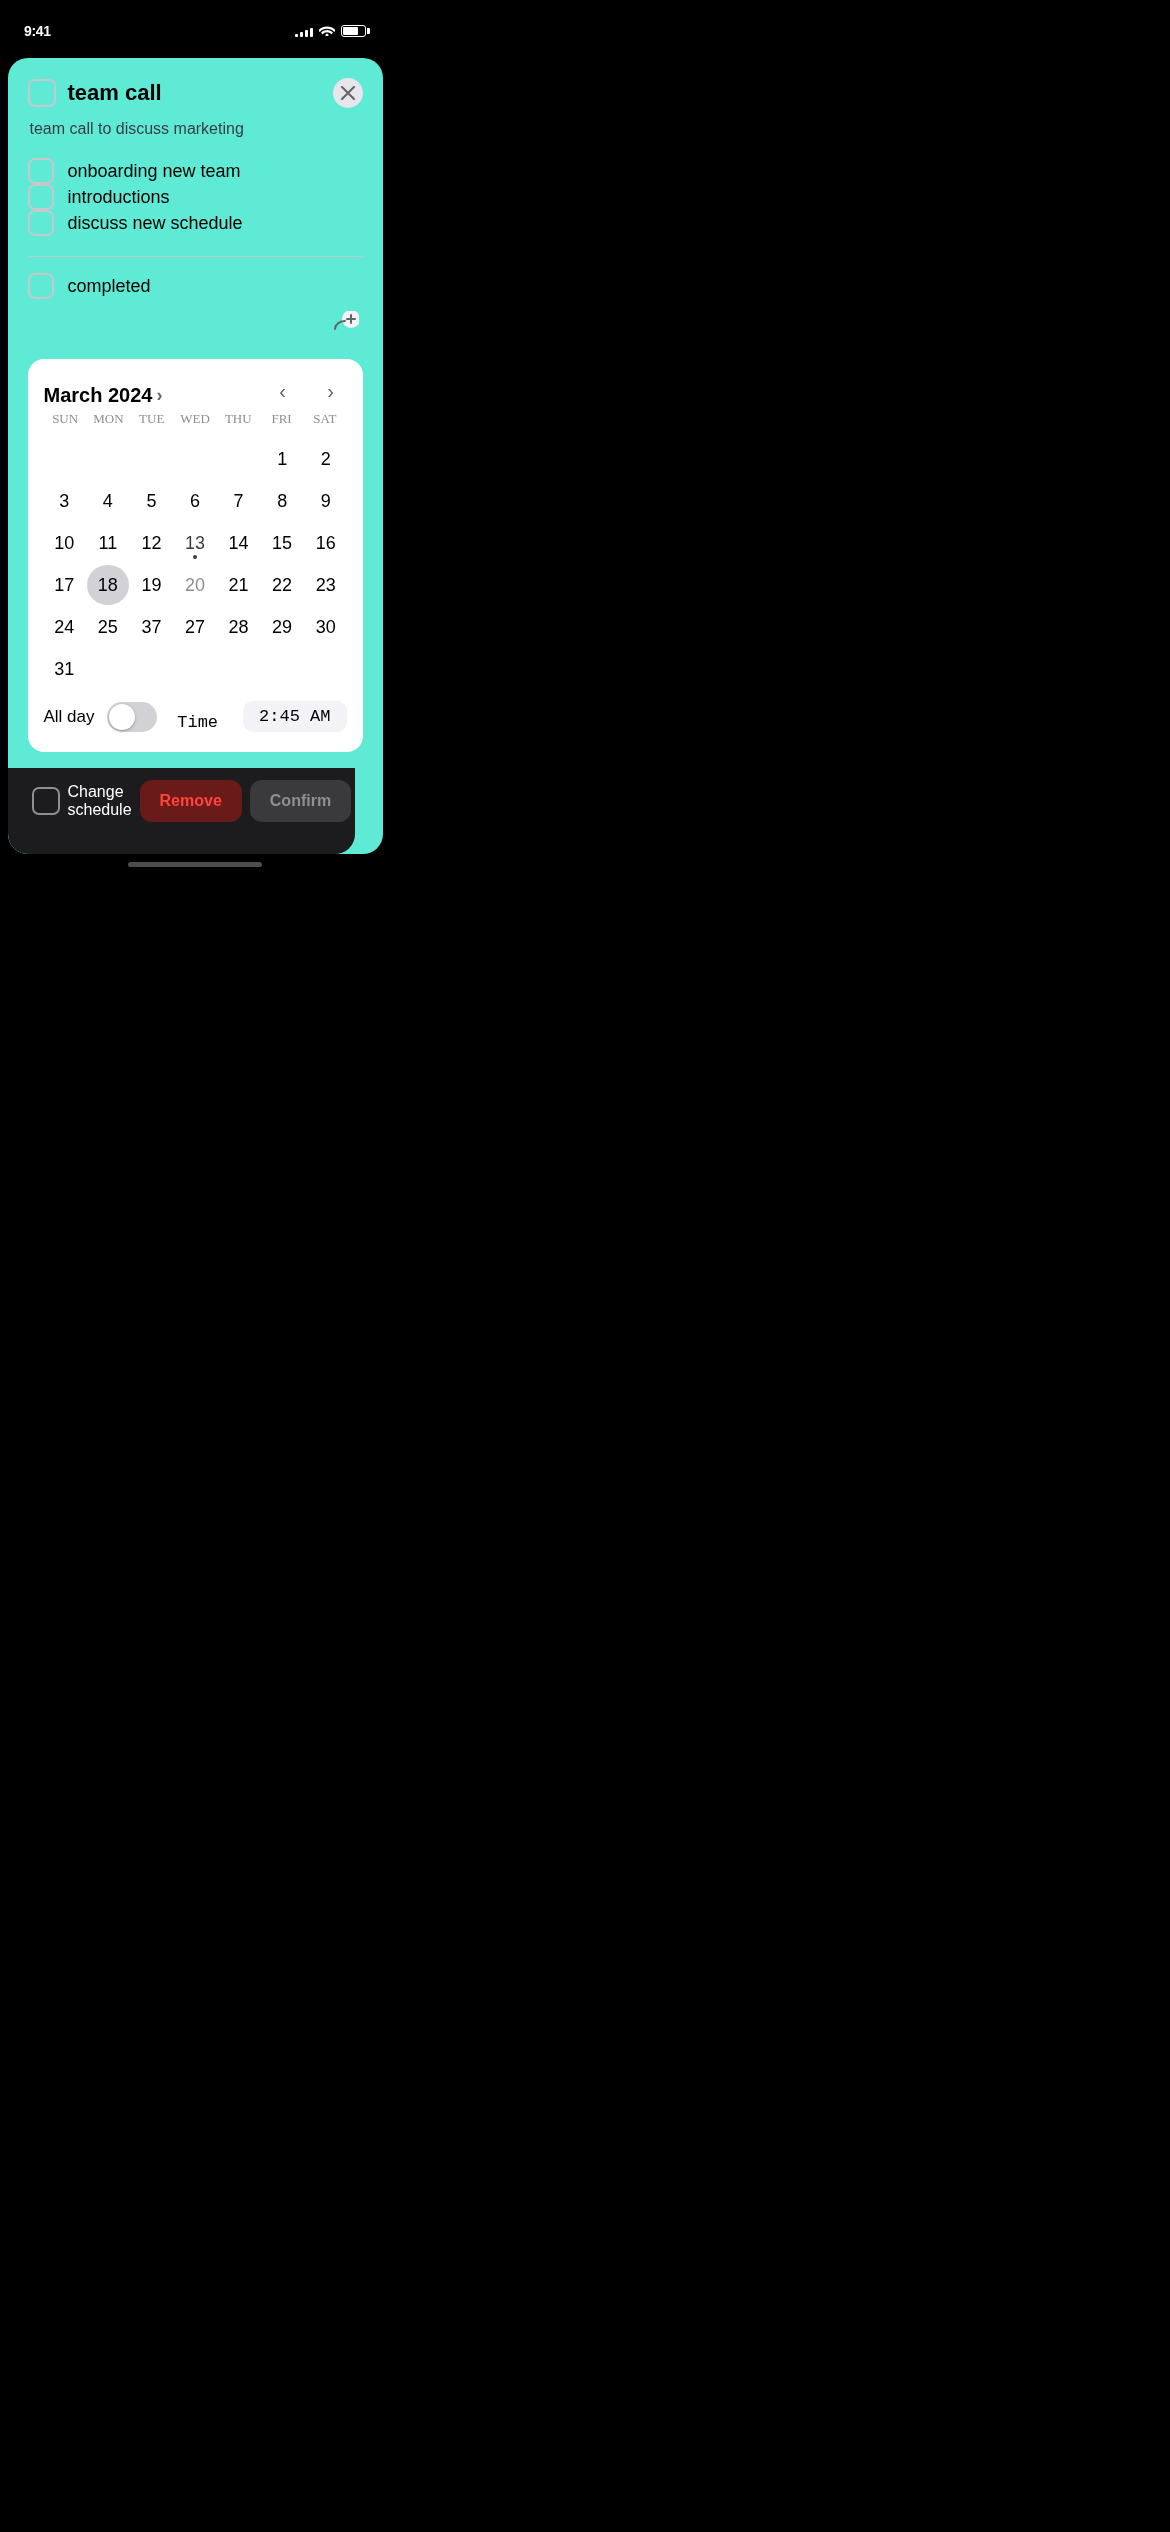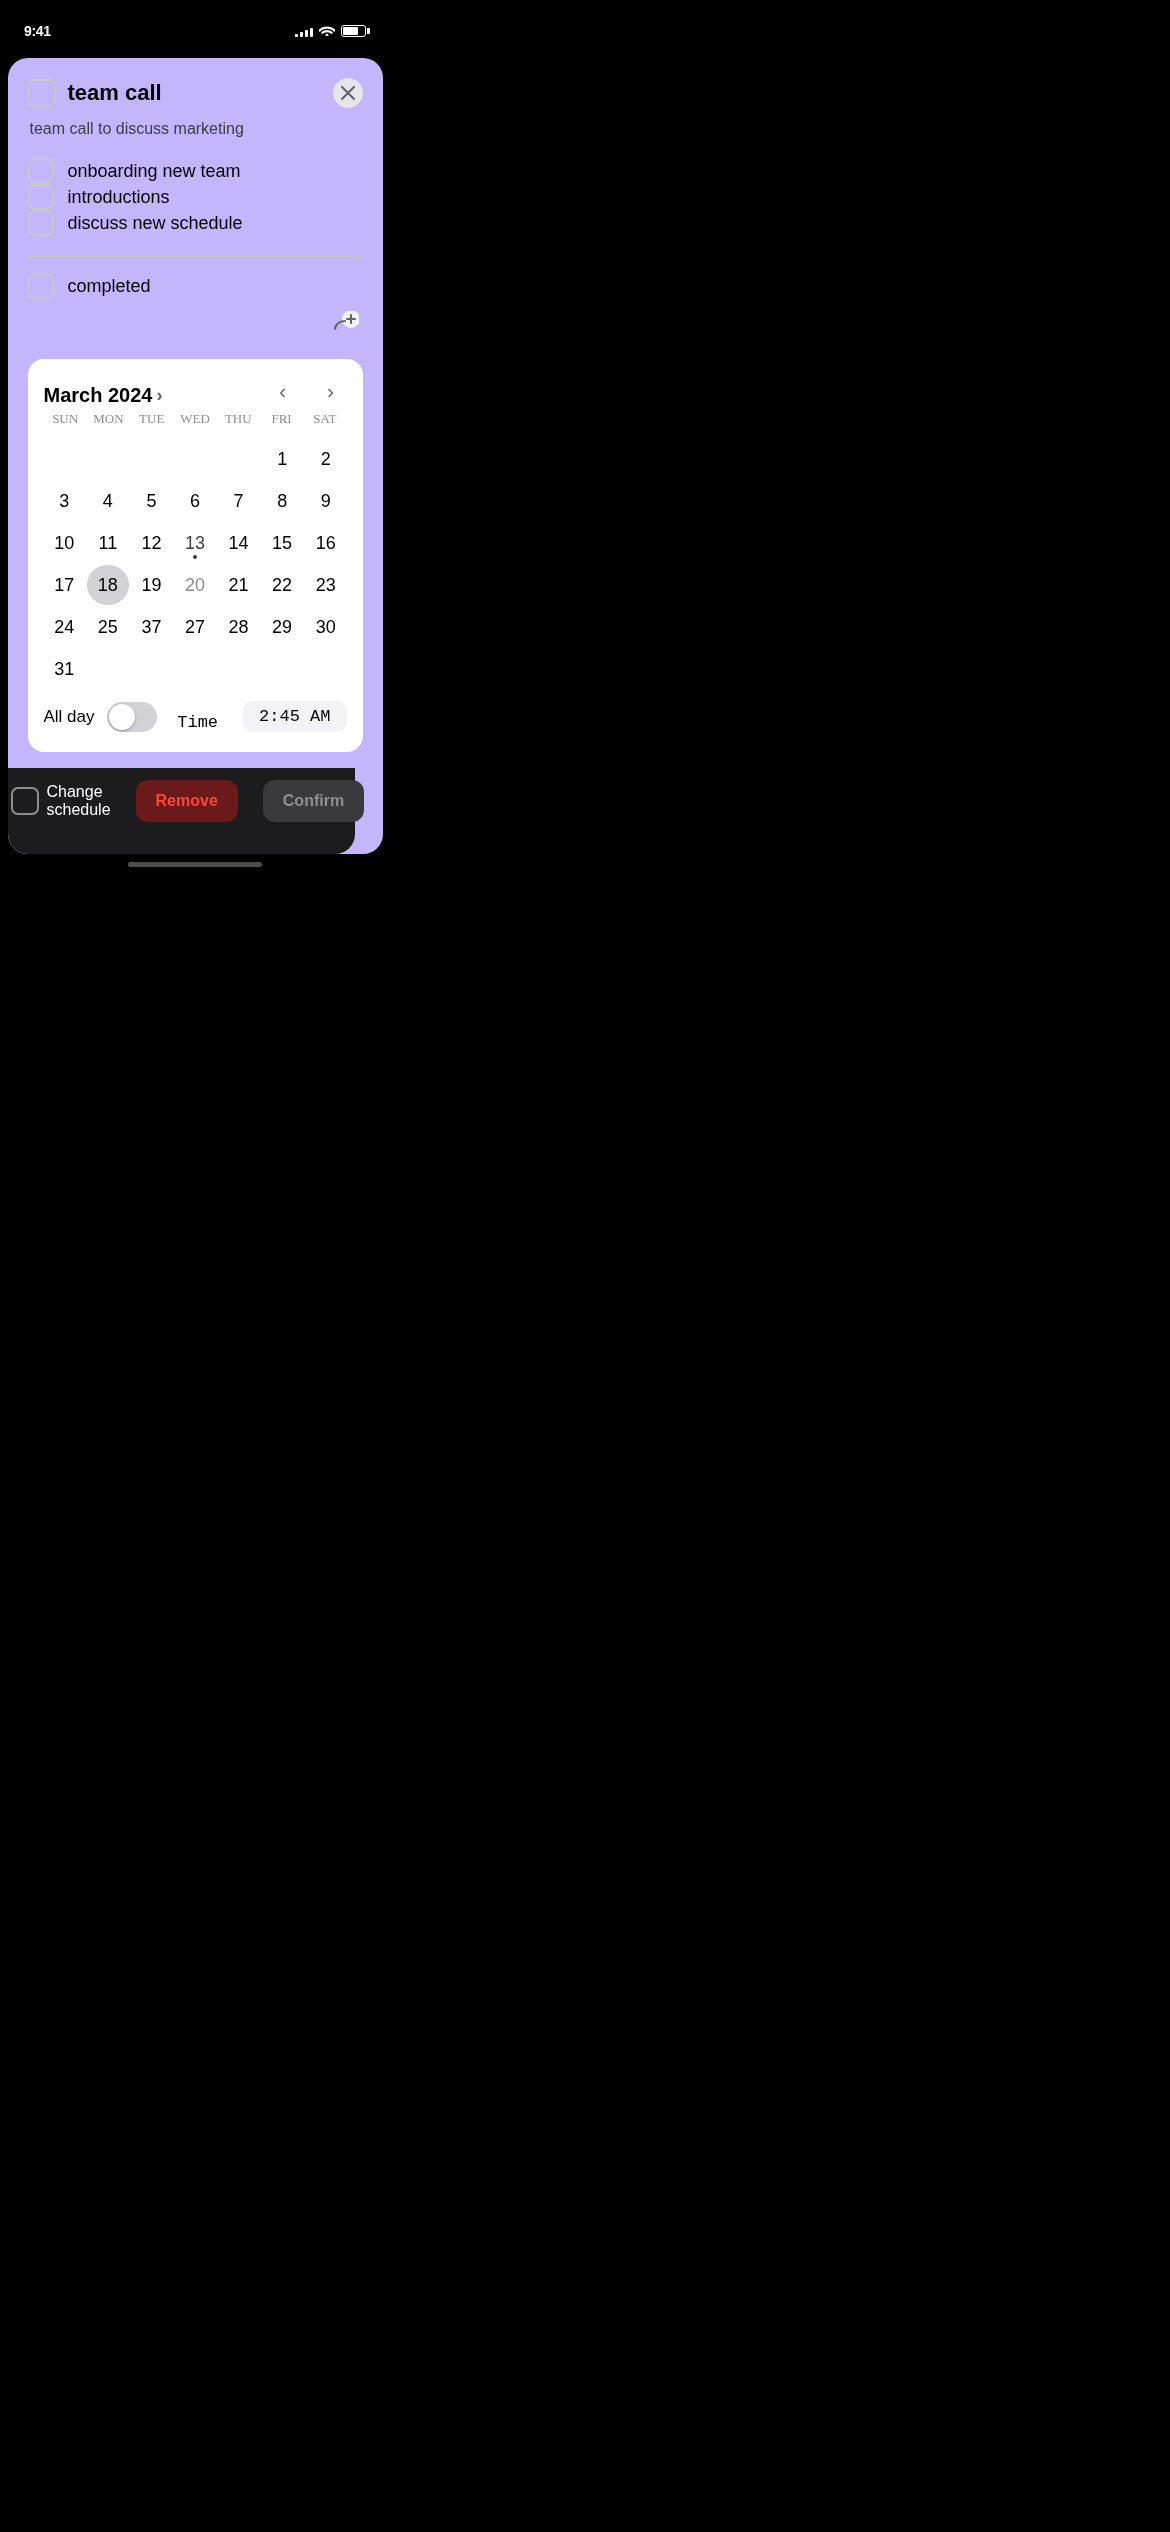--- a/index.html
+++ b/index.html
@@ -86,21 +86,21 @@
     .battery-fill {
       height: 100%;
       width: 70%;
       background: #fff;
       border-radius: 1px;
     }
 
     
     .card {
       width: 375px;
-      background: #c4b5fd;
+      background: #5eead4;
       border-radius: 20px;
       margin: 8px 8px 0;
       flex: 1;
       display: flex;
       flex-direction: column;
       overflow: hidden;
       position: relative;
     }
 
     
@@ -378,24 +378,24 @@
       font-size: 17px;
       color: #000;
       font-weight: 400;
     }
 
     
     .bottom-bar {
       width: 347px;
       background: #1c1c1e;
       border-radius: 0 0 20px 20px;
-      padding: 12px 3px 32px;
-      display: flex;
-      align-items: center;
-      gap: 25px;
+      padding: 12px 24px 32px;
+      display: flex;
+      align-items: center;
+      gap: 8px;
       flex-shrink: 0;
     }
 
     .change-schedule-btn {
       display: flex;
       align-items: center;
       gap: 8px;
       flex: 1;
       cursor: pointer;
     }

